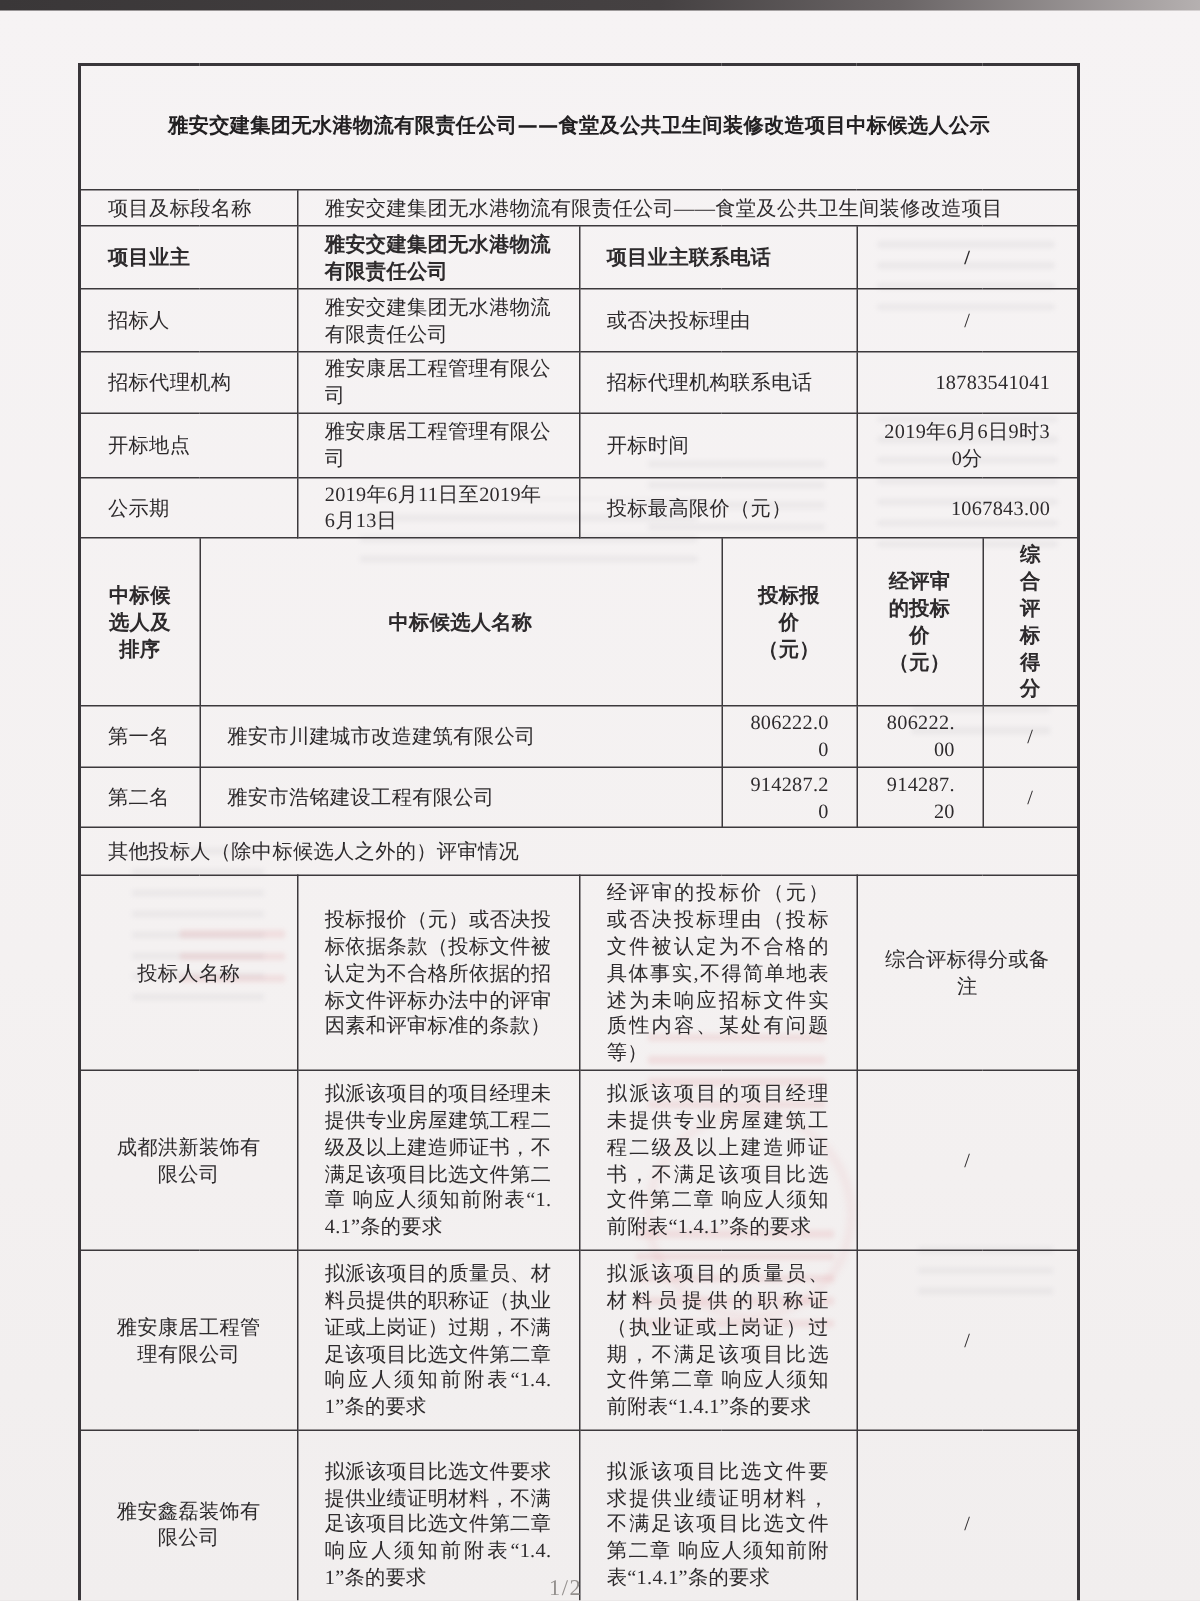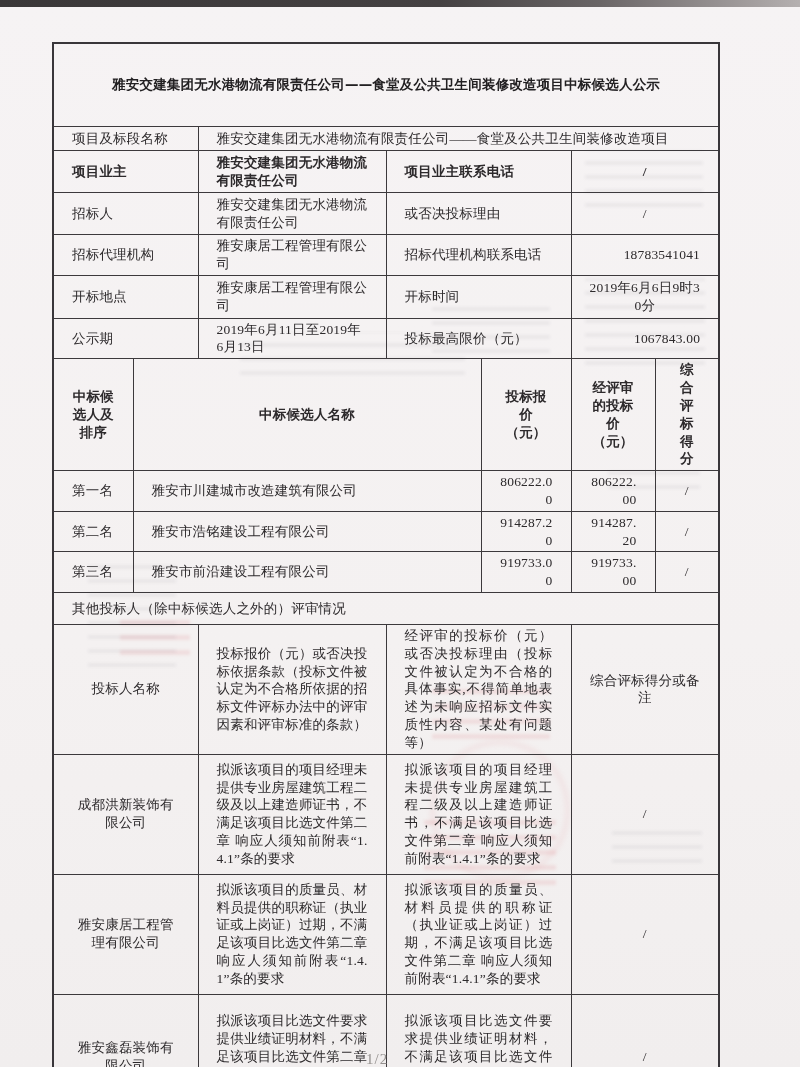--- a/index.html
+++ b/index.html
@@ -166,27 +166,20 @@
         <td class="r">806222.00</td>
         <td class="slash">/</td>
       </tr>
       <tr class="r-cand">
         <td class="l">第二名</td>
         <td colspan="3" class="l">雅安市浩铭建设工程有限公司</td>
         <td class="r">914287.20</td>
         <td class="r">914287.20</td>
         <td class="slash">/</td>
       </tr>
-      <tr class="r-cand">
-        <td class="l">第三名</td>
-        <td colspan="3" class="l">雅安市前沿建设工程有限公司</td>
-        <td class="r">919733.00</td>
-        <td class="r">919733.00</td>
-        <td class="slash">/</td>
-      </tr>
 
       <tr class="r-others-title">
         <td colspan="7" class="l">其他投标人（除中标候选人之外的）评审情况</td>
       </tr>
 
       <tr class="r-ohead">
         <td colspan="2" class="hdr">投标人名称</td>
         <td class="reason">投标报价（元）或否决投标依据条款（投标文件被认定为不合格所依据的招标文件评标办法中的评审因素和评审标准的条款）</td>
         <td colspan="2" class="reason">经评审的投标价（元）或否决投标理由（投标文件被认定为不合格的具体事实,不得简单地表述为未响应招标文件实质性内容、某处有问题等）</td>
         <td colspan="2" class="hdr">综合评标得分或备注</td>

